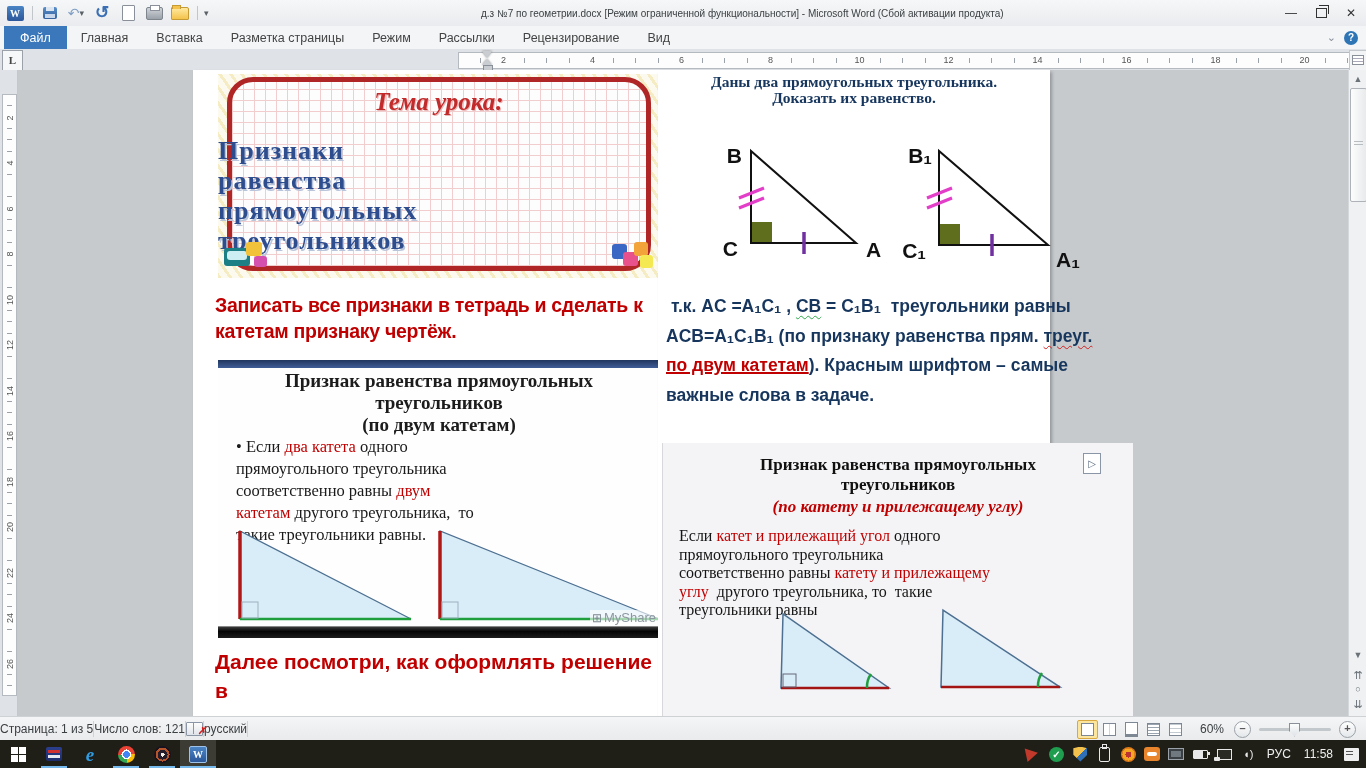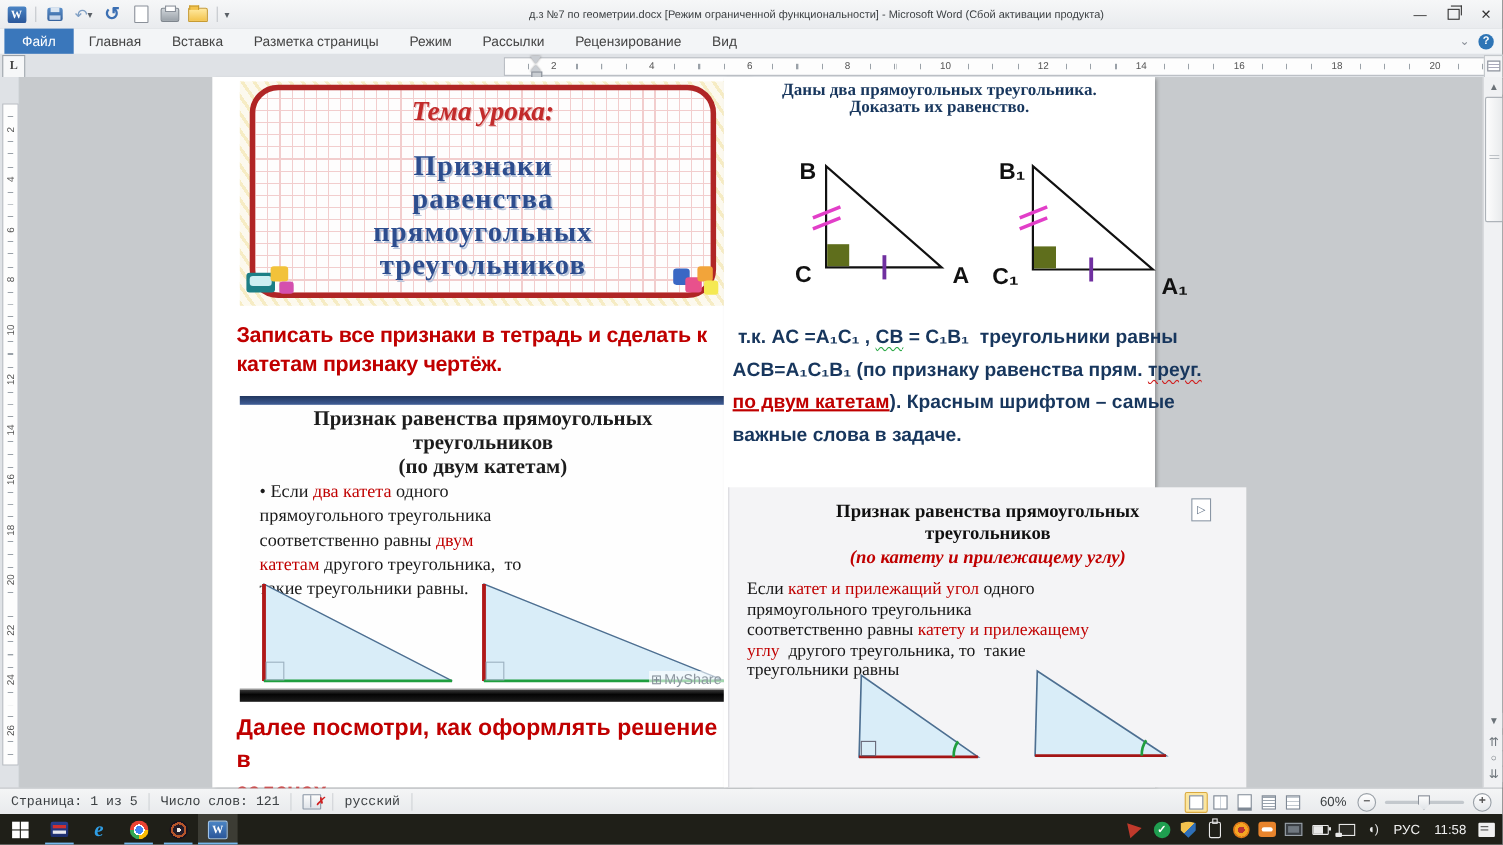--- a/index.html
+++ b/index.html
@@ -59,21 +59,21 @@
   .page-right{left:640px;top:0;width:392px;height:646px;}
   
   .slide1{position:absolute;left:25px;top:4px;width:442px;height:204px;
           background:repeating-linear-gradient(55deg,#f6ecc4 0 3px,#fcf9ee 3px 9px);overflow:hidden;}
   .s1-frame{position:absolute;left:9px;top:3px;right:9px;bottom:7px;border:5px solid #b02525;border-radius:26px;
             background:linear-gradient(#fdcaca00,#fdcaca00),
             repeating-linear-gradient(0deg,#f2cdcd 0 1px,transparent 1px 11px),
             repeating-linear-gradient(90deg,#f2cdcd 0 1px,transparent 1px 11px),#fefdfd;}
   .s1-head{position:absolute;left:0;top:14px;width:100%;text-align:center;
            font:bold italic 25px/28px "Liberation Serif",serif;color:#c22b2b;text-shadow:1px 1px 0 #e9b8b8;}
-  .s1-lines{position:absolute;left:0;top:62px;width:100%;text-align:center;
+  .s1-lines{position:absolute;left:0;top:62px;width:100%;text-align:left;
             font:bold 26px/30px "Liberation Serif",serif;color:#2d4d8e;letter-spacing:1px;text-shadow:1.5px 1.5px 0 #b9c5da;}
   .clip{position:absolute;width:46px;height:34px;}
   .clip i{position:absolute;border-radius:3px;}
   .clip-l{left:6px;bottom:4px;}
   .clip-l .a{left:0;top:8px;width:26px;height:18px;background:#1d7f86;}
   .clip-l .b{left:3px;top:11px;width:20px;height:9px;background:#cdeef2;}
   .clip-l .c{left:22px;top:2px;width:16px;height:14px;background:#f2c23a;}
   .clip-l .d{left:30px;top:16px;width:13px;height:11px;background:#d44fae;}
   .clip-r{right:4px;bottom:4px;}
   .clip-r .a{left:2px;top:4px;width:15px;height:15px;background:#3a67c4;}
@@ -130,21 +130,21 @@
   .sc-thumb{position:absolute;left:1px;top:18px;width:15px;height:112px;background:linear-gradient(90deg,#fdfdfd,#e8eaec);border:1px solid #aeb3b9;border-radius:2px;}
   .sc-thumb::after{content:"";position:absolute;left:3px;top:52px;width:9px;height:6px;
                    background:repeating-linear-gradient(180deg,#b8bdc2 0 1px,transparent 1px 3px);}
   .sc-down{top:578px;font-size:9px;height:14px;line-height:14px;}
   .sc-prev{top:598px;font-size:11px;height:14px;line-height:14px;}
   .sc-dot{top:613px;font-size:9px;height:13px;line-height:13px;}
   .sc-next{top:627px;font-size:11px;height:14px;line-height:14px;}
   
   .statusbar{position:absolute;left:0;top:716px;width:1366px;height:24px;background:linear-gradient(#f4f5f6,#e8eaec);
              border-top:1px solid #cfd2d5;display:flex;align-items:center;font-size:12px;color:#3c4043;}
-  .sb-item{padding:0 10px;height:16px;line-height:16px;border-right:1px solid #d0d3d6;display:flex;align-items:center;gap:6px;font-family:Liberation Mono, monospace;}
+  .sb-item{padding:0 0;height:16px;line-height:16px;border-right:1px solid #d0d3d6;display:flex;align-items:center;gap:6px;}
   .spell-icn{position:relative;width:15px;height:12px;background:linear-gradient(#fdfdfd,#dfe3e8);border:1px solid #8a96a5;border-radius:1px;}
   .spell-icn::before{content:"";position:absolute;left:6px;top:0;width:1px;height:11px;background:#8a96a5;}
   .spell-icn::after{content:"✗";position:absolute;right:-4px;bottom:-4px;color:#d02020;font-size:10px;font-weight:bold;}
   .sb-right{margin-left:auto;display:flex;align-items:center;gap:4px;padding-right:10px;}
   .viewbtns{display:flex;gap:1px;margin-right:10px;}
   .vb{width:19px;height:17px;border:1px solid transparent;border-radius:2px;display:flex;align-items:center;justify-content:center;}
   .vb i{display:block;width:11px;height:11px;background:#fff;border:1px solid #7e8894;}
   .vb.active{background:#fce69e;border-color:#d9a93f;}
   .vb-read i{background:linear-gradient(90deg,#fff 0 5px,#cfd6dd 5px 6px,#fff 6px);}
   .vb-web i{border-bottom-width:3px;}

